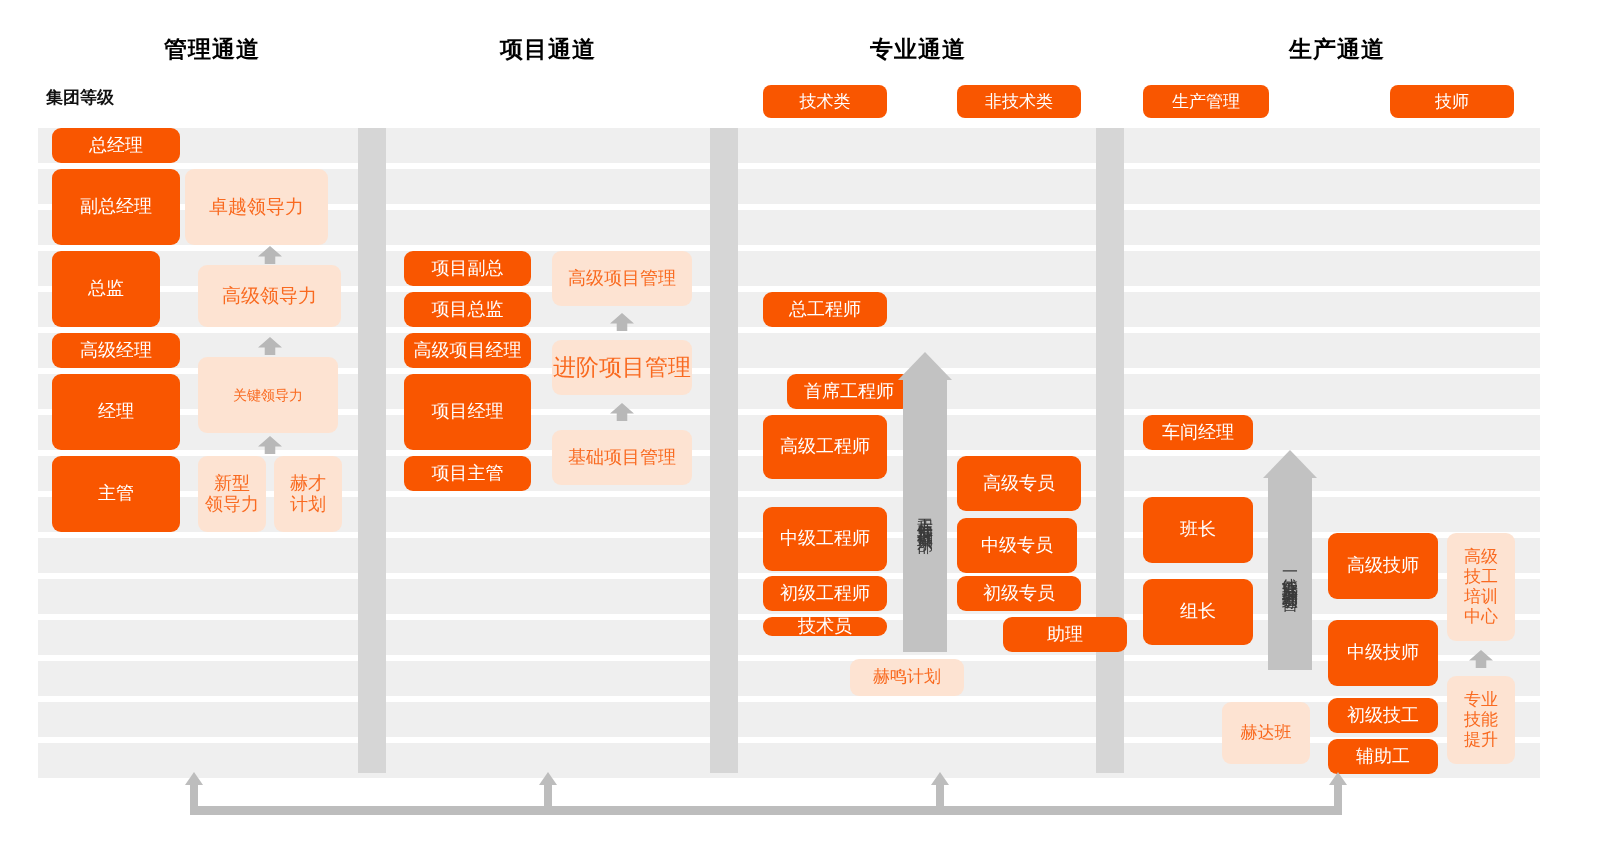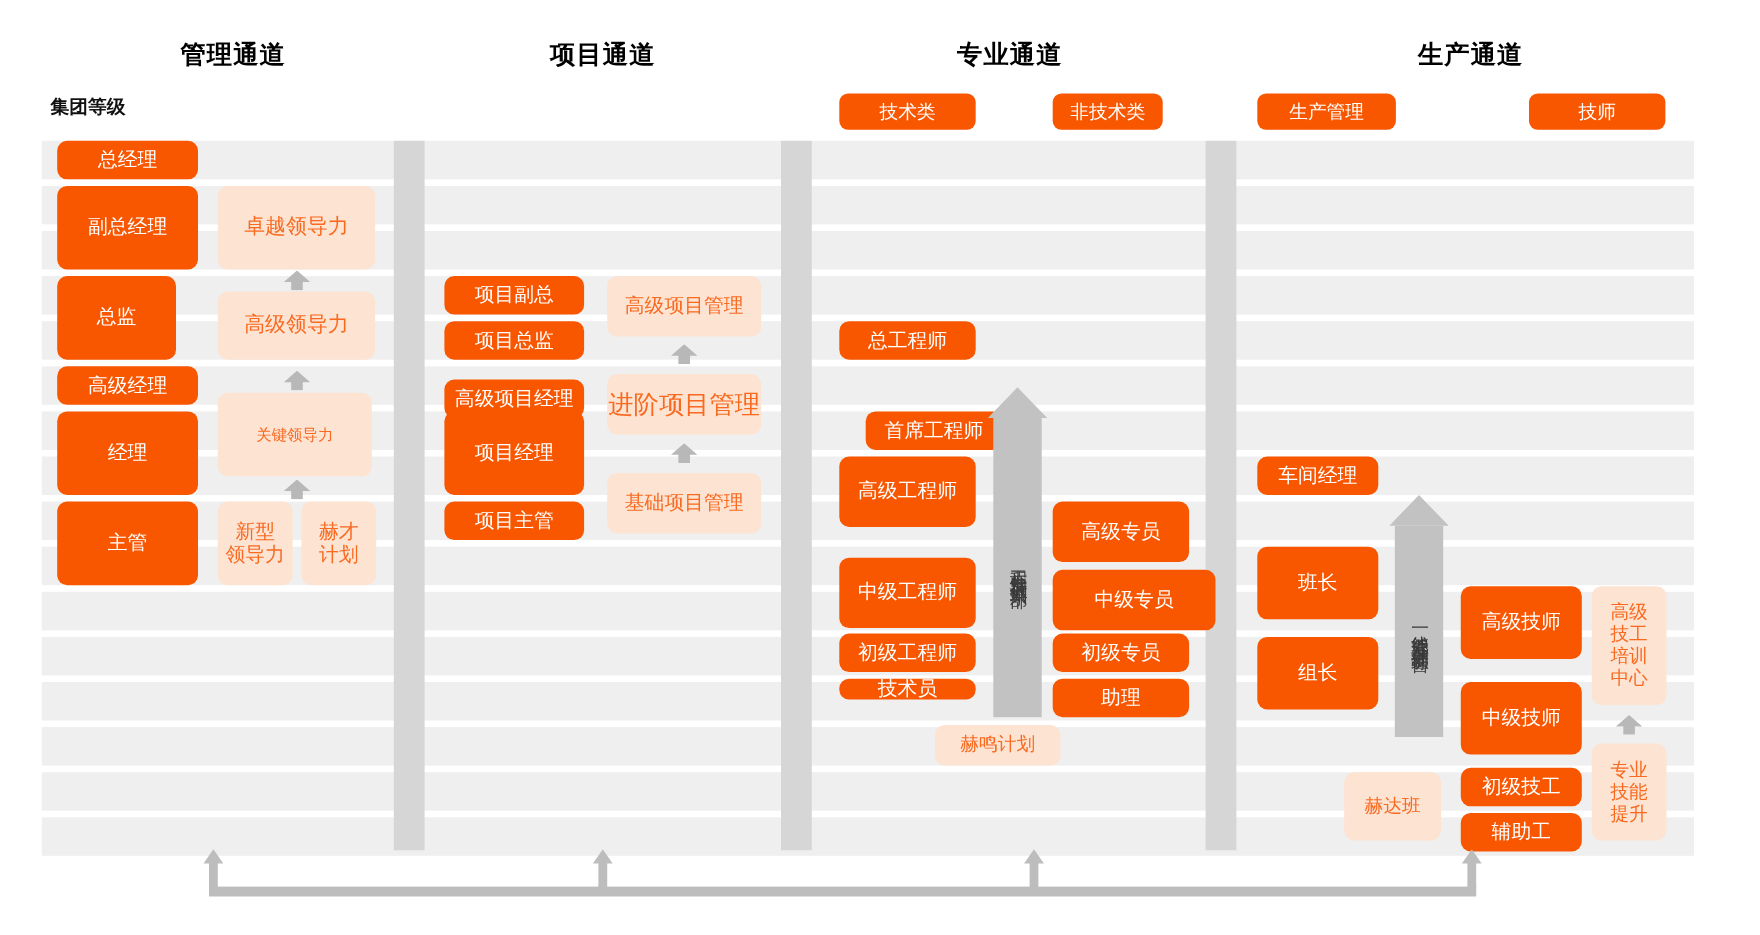--- a/index.html
+++ b/index.html
@@ -111,65 +111,65 @@
   <div class="sep-band" style="left:1096px;"></div>
 
   <div class="channel-title" style="left:212px;top:34px;">管理通道</div>
   <div class="channel-title" style="left:548px;top:34px;">项目通道</div>
   <div class="channel-title" style="left:918px;top:34px;">专业通道</div>
   <div class="channel-title" style="left:1337px;top:34px;">生产通道</div>
 
   <div class="group-level-label">集团等级</div>
 
   <div class="cat-pill" style="left:763px;top:85px;width:124px;">技术类</div>
-  <div class="cat-pill" style="left:957px;top:85px;width:100px;">非技术类</div>
+  <div class="cat-pill" style="left:957px;top:85px;width:124px;">非技术类</div>
   <div class="cat-pill" style="left:1143px;top:85px;width:126px;">生产管理</div>
   <div class="cat-pill" style="left:1390px;top:85px;width:124px;">技师</div>
 
   <div class="box solid" style="left:52px;top:128px;width:128px;height:35px;font-size:18px;">总经理</div>
   <div class="box solid" style="left:52px;top:169px;width:128px;height:76px;font-size:18px;">副总经理</div>
   <div class="box solid" style="left:52px;top:251px;width:108px;height:76px;font-size:18px;">总监</div>
   <div class="box solid" style="left:52px;top:333px;width:128px;height:35px;font-size:18px;">高级经理</div>
   <div class="box solid" style="left:52px;top:374px;width:128px;height:76px;font-size:18px;">经理</div>
   <div class="box solid" style="left:52px;top:456px;width:128px;height:76px;font-size:18px;">主管</div>
 
-  <div class="box soft" style="left:198px;top:169px;width:143px;height:76px;font-size:19px;">卓越领导力</div>
+  <div class="box soft" style="left:185px;top:169px;width:143px;height:76px;font-size:19px;">卓越领导力</div>
   <div class="up-arrow-small" style="left:258px;top:246px;"></div>
   <div class="box soft" style="left:198px;top:265px;width:143px;height:62px;font-size:19px;">高级领导力</div>
   <div class="up-arrow-small" style="left:258px;top:337px;"></div>
   <div class="box soft" style="left:198px;top:357px;width:140px;height:76px;font-size:14px;">关键领导力</div>
   <div class="up-arrow-small" style="left:258px;top:436px;"></div>
   <div class="box soft" style="left:198px;top:456px;width:68px;height:76px;font-size:18px;">新型
 领导力</div>
   <div class="box soft" style="left:274px;top:456px;width:68px;height:76px;font-size:18px;">赫才
 计划</div>
 
   <div class="box solid" style="left:404px;top:251px;width:127px;height:35px;font-size:18px;">项目副总</div>
   <div class="box solid" style="left:404px;top:292px;width:127px;height:35px;font-size:18px;">项目总监</div>
-  <div class="box solid" style="left:404px;top:333px;width:127px;height:35px;font-size:18px;margin-top:12px;">高级项目经理</div>
+  <div class="box solid" style="left:404px;top:333px;width:127px;height:35px;font-size:18px;">高级项目经理</div>
   <div class="box solid" style="left:404px;top:374px;width:127px;height:76px;font-size:18px;">项目经理</div>
   <div class="box solid" style="left:404px;top:456px;width:127px;height:35px;font-size:18px;">项目主管</div>
 
   <div class="box soft" style="left:552px;top:251px;width:140px;height:55px;font-size:18px;">高级项目管理</div>
   <div class="up-arrow-small" style="left:610px;top:313px;"></div>
   <div class="box soft" style="left:552px;top:340px;width:140px;height:55px;font-size:23px;text-align:center;">进阶项目管理</div>
   <div class="up-arrow-small" style="left:610px;top:403px;"></div>
   <div class="box soft" style="left:552px;top:430px;width:140px;height:55px;font-size:18px;">基础项目管理</div>
 
   <div class="box solid" style="left:763px;top:292px;width:124px;height:35px;font-size:18px;">总工程师</div>
   <div class="box solid" style="left:763px;top:374px;width:124px;height:35px;font-size:18px;margin-left:24px;">首席工程师</div>
   <div class="box solid" style="left:763px;top:415px;width:124px;height:64px;font-size:18px;">高级工程师</div>
   <div class="box solid" style="left:763px;top:507px;width:124px;height:64px;font-size:18px;">中级工程师</div>
   <div class="box solid" style="left:763px;top:576px;width:124px;height:35px;font-size:18px;">初级工程师</div>
   <div class="box solid" style="left:763px;top:617px;width:124px;height:19px;font-size:18px;">技术员</div>
 
   <div class="box solid" style="left:957px;top:456px;width:124px;height:55px;font-size:18px;">高级专员</div>
-  <div class="box solid" style="left:957px;top:518px;width:148px;height:55px;font-size:18px;">中级专员</div>
+  <div class="box solid" style="left:957px;top:518px;width:120px;height:55px;font-size:18px;">中级专员</div>
   <div class="box solid" style="left:957px;top:576px;width:124px;height:35px;font-size:18px;">初级专员</div>
-  <div class="box solid" style="left:957px;top:617px;width:124px;height:35px;font-size:18px;">助理</div>
+  <div class="box solid" style="left:1003px;top:617px;width:124px;height:35px;font-size:18px;">助理</div>
 
   <div class="big-arrow" style="left:903px;top:380px;width:44px;height:272px;">
     <div class="head"></div>
     <div class="vtext">工程师发展计划俱乐部</div>
   </div>
 
   <div class="box soft" style="left:850px;top:659px;width:114px;height:37px;font-size:17px;">赫鸣计划</div>
 
   <div class="box solid" style="left:1143px;top:415px;width:110px;height:35px;font-size:18px;">车间经理</div>
   <div class="box solid" style="left:1143px;top:497px;width:110px;height:66px;font-size:18px;">班长</div>

